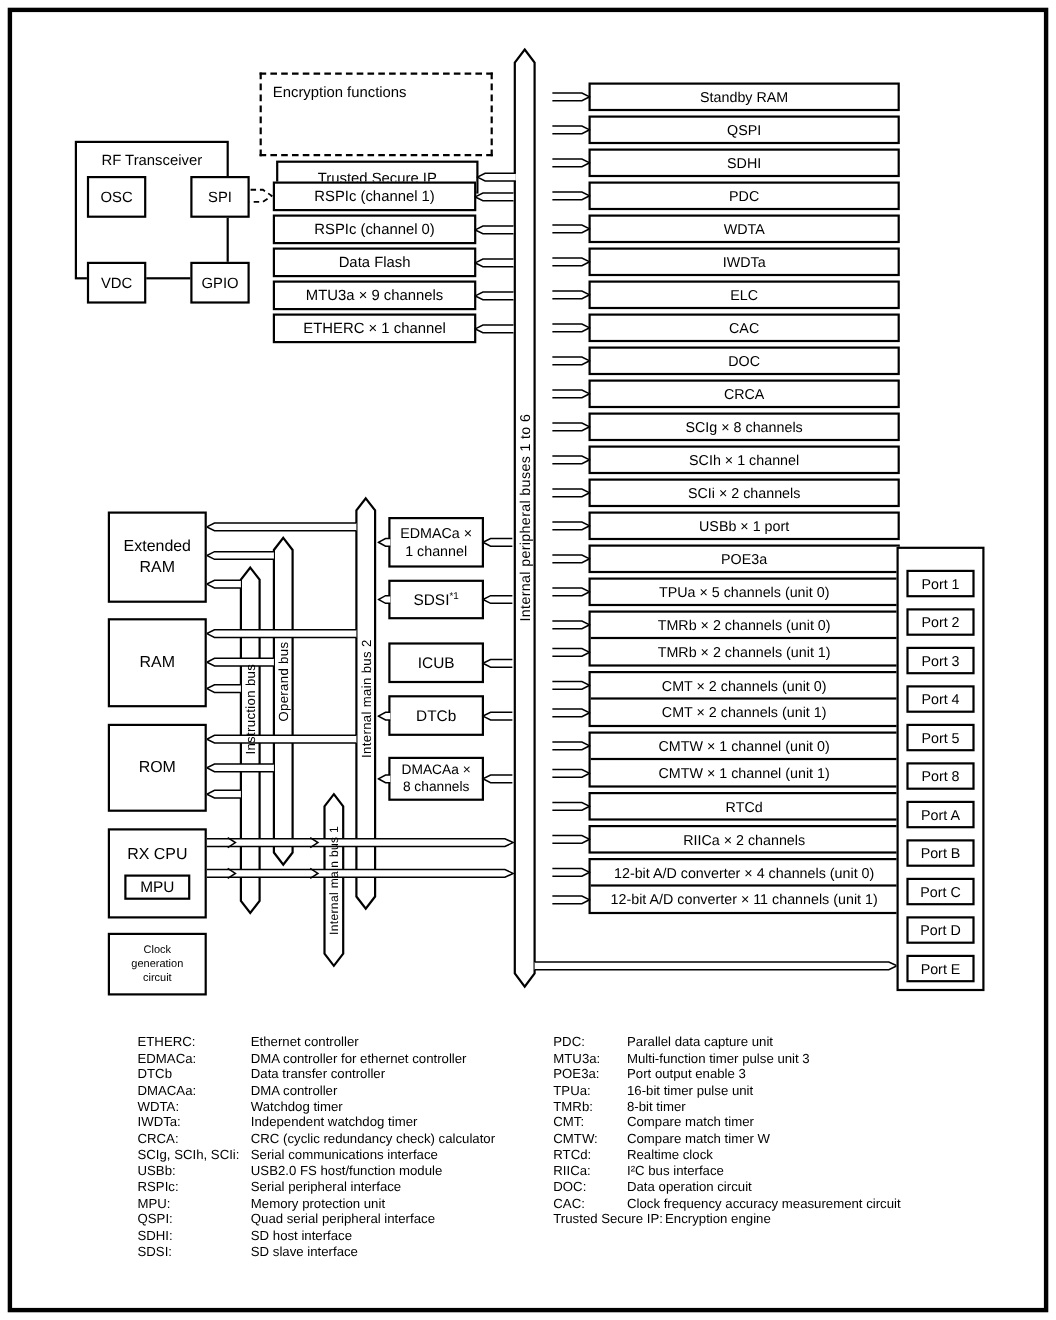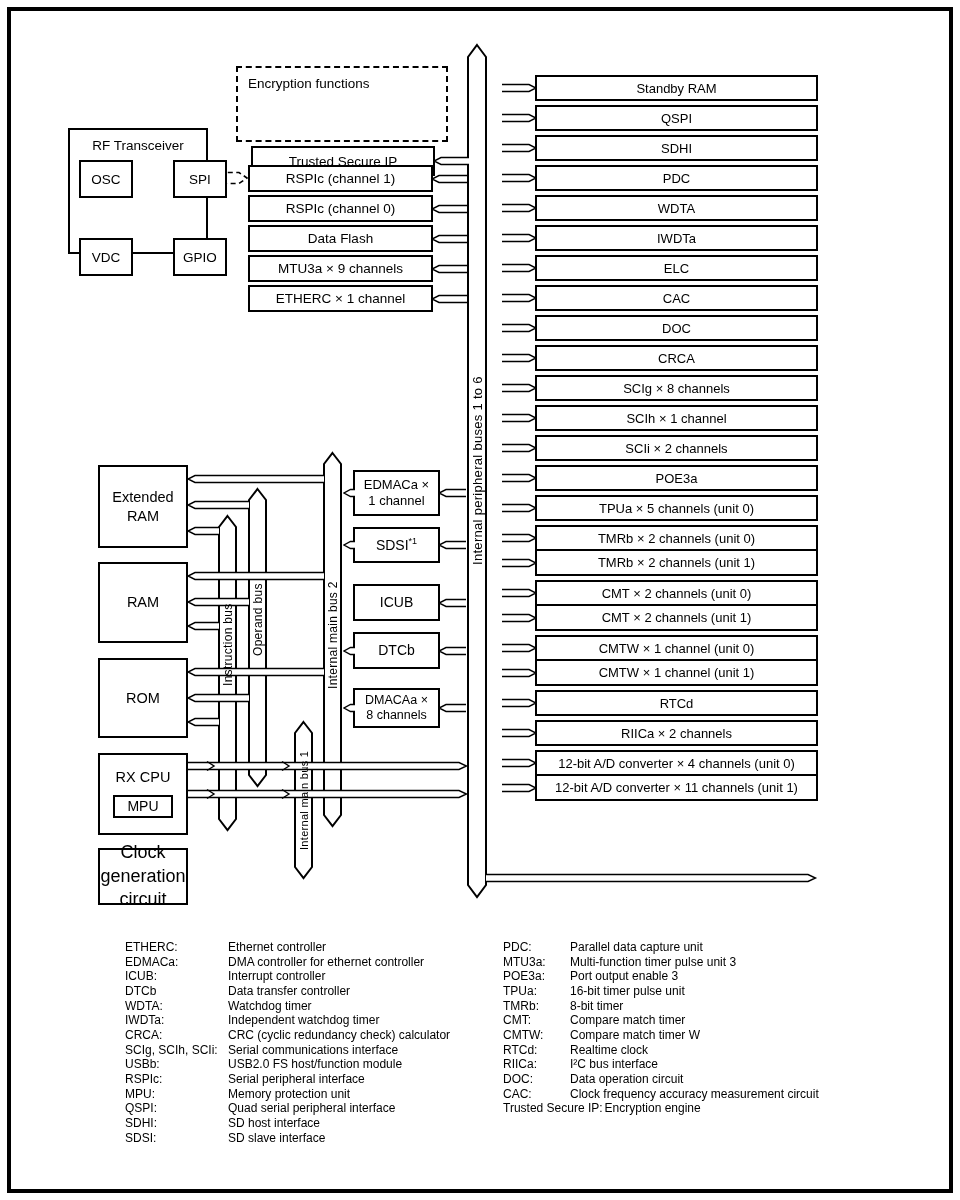--- a/index.html
+++ b/index.html
@@ -64,21 +64,21 @@
   .portsbox { position:absolute; left:815px; top:497px; width:80px; height:404px; border:2px solid #000;
               display:flex; flex-direction:column; align-items:center; padding-top:19px; gap:10px; background:#fff; }
   .port { width:62px; height:25px; border:2px solid #000; background:#fff; flex:0 0 auto;
           display:flex; align-items:center; justify-content:center; font-size:13px; }
 
   
   .mem { left:98px; width:90px; font-size:14.5px; line-height:1.25; }
   .cpu { flex-direction:column; justify-content:flex-start; padding-top:13px; gap:9px; }
   .mpu { width:60px; height:23px; border:2px solid #000; display:flex; align-items:center;
          justify-content:center; font-size:14px; background:#fff; }
-  .clock { font-size:18px; line-height:1.3; padding:0 6px;text-align:center; }
+  .clock { font-size:10px; line-height:1.3; padding:0 6px;text-align:center; }
 
   
   .mid { left:353px; width:87px; font-size:14px; line-height:1.2; }
   .mid.small { font-size:12.5px; }
   sup { font-size:9px; vertical-align:super; line-height:0; }
 
   
   .aglyph { position:absolute; top:50%; transform:translateY(-50%); }
   .aglyph path { fill:#fff; stroke:#000; stroke-width:1.4; }
   .ar-into-left  { right:-36px; }   
@@ -373,20 +373,28 @@
             <path d="M0,2.5 H27 L34,6 L27,9.5 H0"></path>
           </svg>
           <span>SCIi × 2 channels</span>
         </div>
       </div>
       <div class="pgroup">
         <div class="prow">
           <svg class="aglyph ar-from-bus" width="35" height="12" viewBox="0 0 35 12">
             <path d="M0,2.5 H27 L34,6 L27,9.5 H0"></path>
           </svg>
+          <span>USBb × 1 port</span>
+        </div>
+      </div>
+      <div class="pgroup">
+        <div class="prow">
+          <svg class="aglyph ar-from-bus" width="35" height="12" viewBox="0 0 35 12">
+            <path d="M0,2.5 H27 L34,6 L27,9.5 H0"></path>
+          </svg>
           <span>POE3a</span>
         </div>
       </div>
       <div class="pgroup">
         <div class="prow">
           <svg class="aglyph ar-from-bus" width="35" height="12" viewBox="0 0 35 12">
             <path d="M0,2.5 H27 L34,6 L27,9.5 H0"></path>
           </svg>
           <span>TPUa × 5 channels (unit 0)</span>
         </div>
@@ -458,43 +466,67 @@
         </div>
         <div class="prow">
           <svg class="aglyph ar-from-bus" width="35" height="12" viewBox="0 0 35 12">
             <path d="M0,2.5 H27 L34,6 L27,9.5 H0"></path>
           </svg>
           <span>12-bit A/D converter × 11 channels (unit 1)</span>
         </div>
       </div>
     </div>
 
+  <div class="portsbox">
+
+      <div class="port">Port 1</div>
+
+      <div class="port">Port 2</div>
+
+      <div class="port">Port 3</div>
+
+      <div class="port">Port 4</div>
+
+      <div class="port">Port 5</div>
+
+      <div class="port">Port 8</div>
+
+      <div class="port">Port A</div>
+
+      <div class="port">Port B</div>
+
+      <div class="port">Port C</div>
+
+      <div class="port">Port D</div>
+
+      <div class="port">Port E</div>
+    </div>
 
   <div class="legend lg-left">
 
       <div class="lgrow">
         <span class="abbr">ETHERC:</span>
         <span class="desc">Ethernet controller</span>
       </div>
 
       <div class="lgrow">
         <span class="abbr">EDMACa:</span>
         <span class="desc">DMA controller for ethernet controller</span>
       </div>
 
-      <div class="lgrow">
-        <span class="abbr">ICUB:</span>
-        <span class="desc">Interrupt controller</span>
-      </div>
 
       <div class="lgrow">
         <span class="abbr">DTCb</span>
         <span class="desc">Data transfer controller</span>
       </div>
 
+      <div class="lgrow">
+        <span class="abbr">DMACAa:</span>
+        <span class="desc">DMA controller</span>
+      </div>
 
       <div class="lgrow">
         <span class="abbr">WDTA:</span>
         <span class="desc">Watchdog timer</span>
       </div>
 
       <div class="lgrow">
         <span class="abbr">IWDTa:</span>
         <span class="desc">Independent watchdog timer</span>
       </div>

